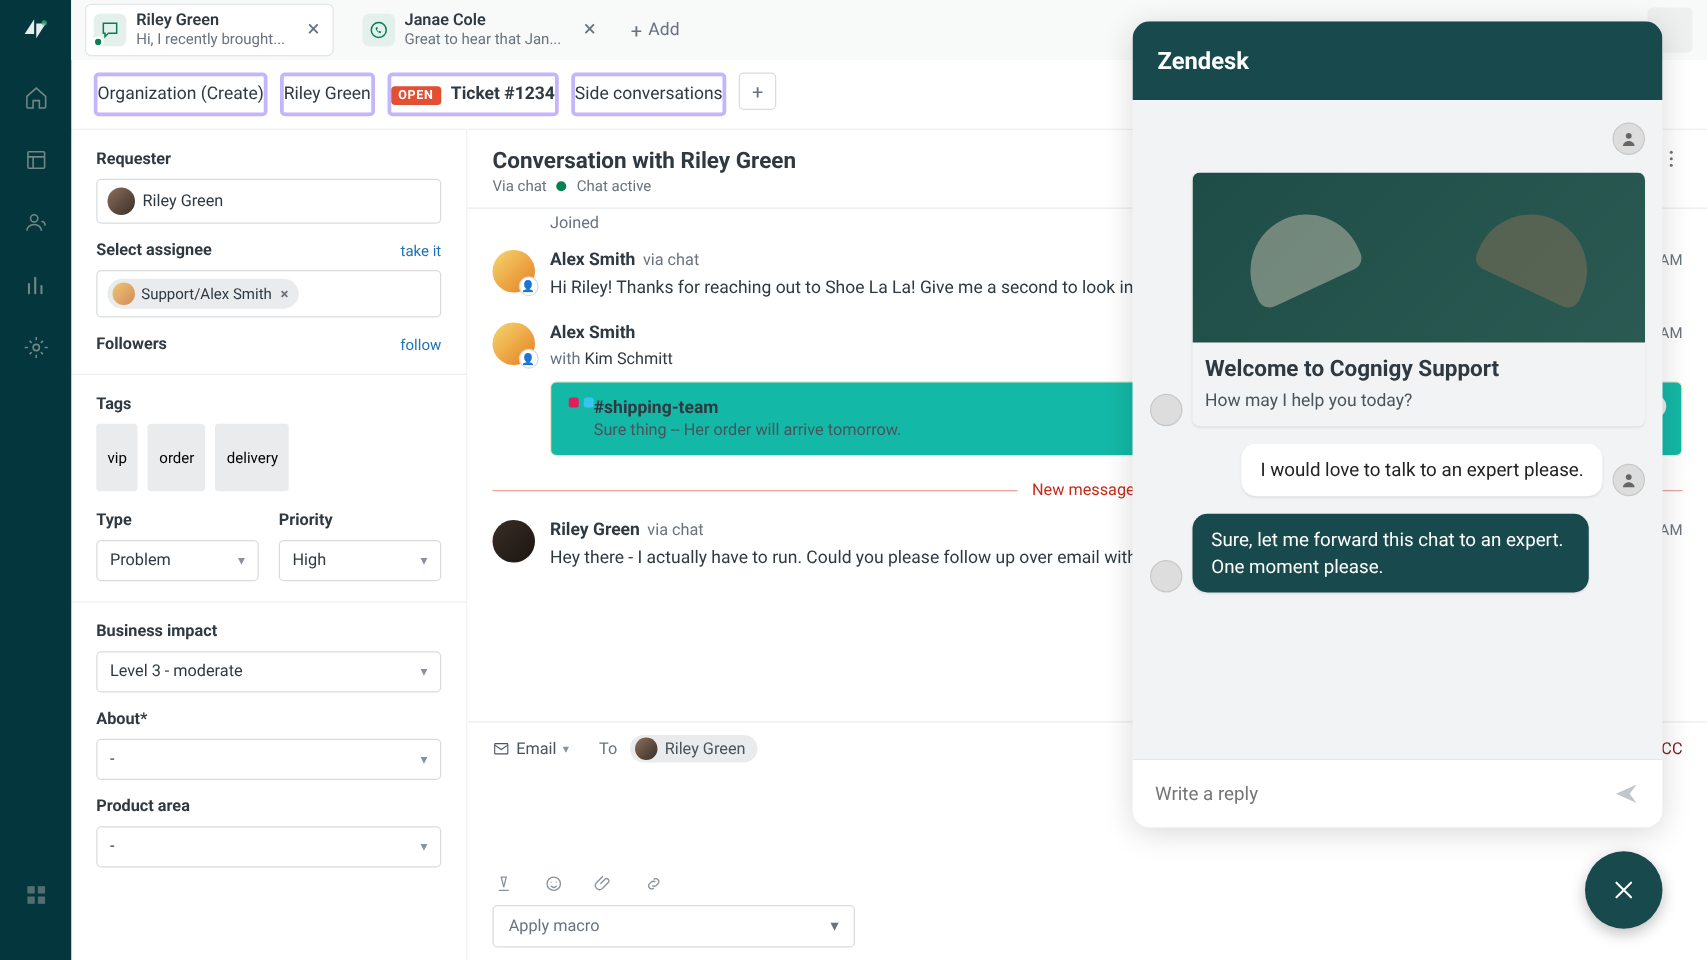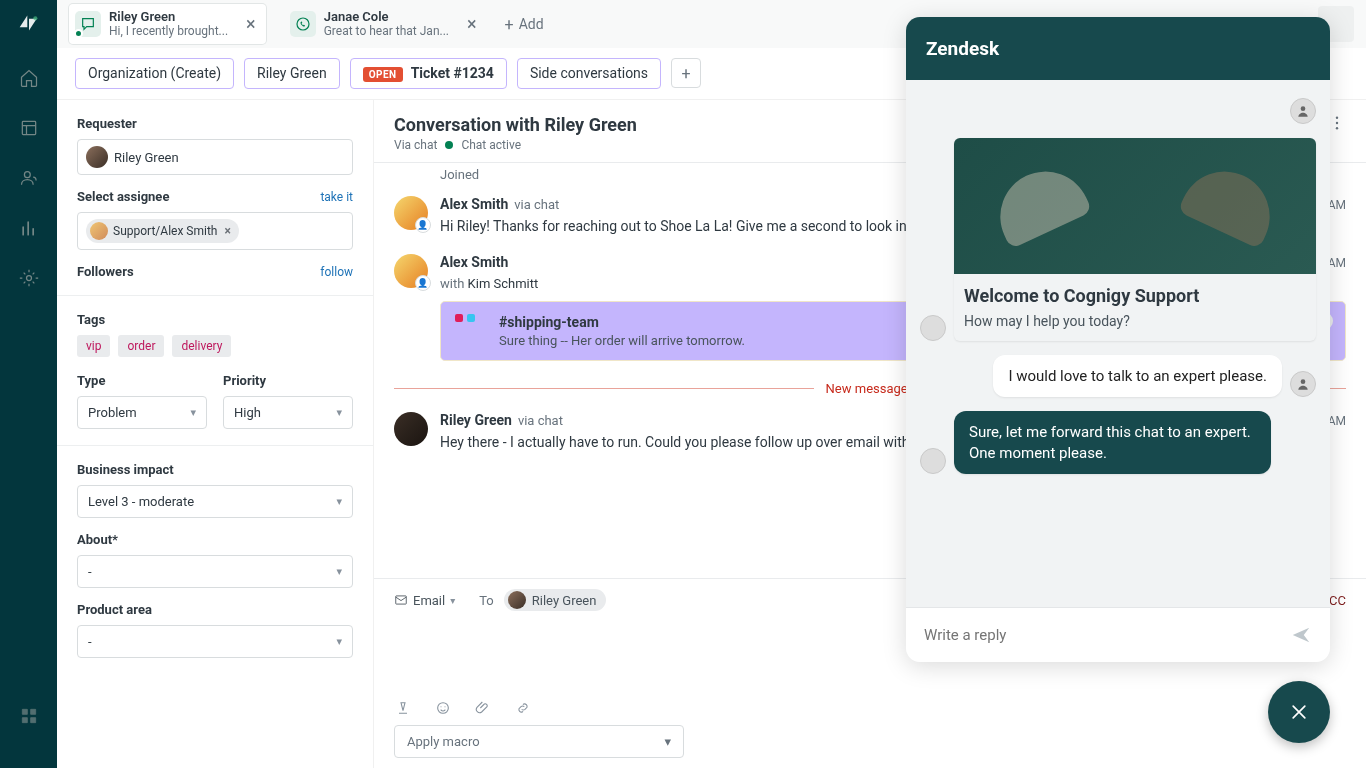--- a/index.html
+++ b/index.html
@@ -19,38 +19,38 @@
 .tab .tic.chat{background:#e4f0ec}
 .tab .tic.wa{background:#e4f0ec}
 .tab .tt{display:flex;flex-direction:column;min-width:0;max-width:140px}
 .tab .t1{font-size:13px;line-height:14px;color:#2f3941;font-weight:600;white-space:nowrap;overflow:hidden;text-overflow:ellipsis}
 .tab .t2{font-size:12px;line-height:14px;color:#68737d;white-space:nowrap;overflow:hidden;text-overflow:ellipsis}
 .tab .x{margin-left:18px;color:#68737d;font-size:18px;line-height:1}
 .addtab{color:#68737d;font-size:14px;display:flex;align-items:center;gap:5px}
 .tabs .search{margin-left:auto;color:#9aa2a8;width:22px;height:22px;display:flex;align-items:center;justify-content:center}
 .tabs .sq{width:36px;height:36px;background:#eef0f0;border-radius:4px;margin-left:8px}
 .crumbbar{padding:10px 18px;display:flex;gap:10px;background:#fff;border-bottom:1px solid #f0f0f0}
-.crumb{border:1px solid #c4b5fd;border-radius:4px;padding:6px 12px;font-size:14px;color:#2f3941;position:relative}
+.crumb{border:3px solid #c4b5fd;border-radius:4px;padding:6px 0;font-size:14px;color:#2f3941;position:relative}
 .pill-open{display:inline-block;background:#e34f32;color:#fff;font-size:10px;font-weight:700;padding:2px 6px;border-radius:3px;margin-right:8px;letter-spacing:.5px}
 .crumb.ticket{font-weight:700}
 .plusb{width:30px;height:30px;border:1px solid #d8dcde;border-radius:4px;display:flex;align-items:center;justify-content:center;color:#68737d}
 .cols{flex:1;display:flex;min-height:0}
 .side{width:317px;padding:16px 20px 0;overflow:hidden;border-right:1px solid #f0f0f0}
 .lbl{font-size:13px;font-weight:700;color:#2f3941;margin-bottom:8px;display:flex;align-items:center;justify-content:space-between}
 .lbl .lk{color:#1f73b7;font-size:12px;font-weight:400}
 .fld{border:1px solid #d8dcde;border-radius:4px;padding:6px 8px;margin-bottom:14px;font-size:13px;display:flex;align-items:center;gap:6px}
 .avs{width:22px;height:22px;border-radius:50%;background:#555;flex-shrink:0}
 .avs.rg{background:linear-gradient(135deg,#8b6f5c,#3a2e26)}
 .avs.alex{background:linear-gradient(135deg,#f0c674,#d08b5b)}
 .chip{background:#e9ebed;border-radius:12px;padding:3px 8px 3px 4px;display:inline-flex;align-items:center;gap:5px;font-size:12px}
 .chip .rm{color:#6b7177;font-weight:700;margin-left:2px}
 .fld.ph{color:#87929d}
 .hr{border:none;border-top:1px solid #edeff0;margin:16px -20px}
 .tagrow{display:flex;gap:8px;margin-bottom:16px}
-.tag{background:#e9ebed;border-radius:3px;padding:4px 9px;font-size:12px;color:#be185d}
+.tag{background:#e9ebed;border-radius:3px;padding:20px 9px;font-size:12px;color:#000000}
 .row2{display:flex;gap:16px;margin-bottom:14px}
 .row2>div{flex:1}
 .sel{border:1px solid #d8dcde;border-radius:4px;padding:8px 10px;font-size:13px;display:flex;align-items:center;justify-content:space-between;color:#2f3941}
 .sel .cv{color:#87929d;font-size:11px}
 .conv{flex:1;display:flex;flex-direction:column;min-width:0;background:#fff}
 .chdr{padding:14px 20px 10px;border-bottom:1px solid #e9ebed;display:flex;align-items:flex-start;justify-content:space-between}
 .chdr h1{font-size:18px;font-weight:700;color:#2f3941;margin-bottom:3px}
 .chdr .sub{font-size:12px;color:#68737d;display:flex;align-items:center;gap:8px}
 .sub .dot{width:8px;height:8px;background:#038153;border-radius:50%;display:inline-block}
 .chdr .rico{display:flex;gap:20px;color:#68737d}
@@ -60,21 +60,21 @@
 .msg .mav.alex{background:linear-gradient(135deg,#f5d76e,#e67e22)}
 .msg .mav.riley{background:linear-gradient(135deg,#3a2e26,#1a1410)}
 .mav .sb{position:absolute;right:-3px;bottom:-3px;width:16px;height:16px;border-radius:50%;background:#fff;border:1px solid #d8dcde;display:flex;align-items:center;justify-content:center;font-size:9px;color:#68737d}
 .msg .mb{flex:1;min-width:0}
 .msg .mh{display:flex;align-items:baseline;gap:6px}
 .msg .nm{font-weight:700;font-size:14px;color:#2f3941}
 .msg .ch{font-size:13px;color:#68737d}
 .msg .ts{margin-left:auto;font-size:12px;color:#68737d}
 .msg .mt{font-size:14px;color:#2f3941;line-height:1.45;margin-top:4px}
 .msg .wk{font-size:13px;color:#68737d;margin-top:6px}
-.card{border:1px solid #f0e6c8;background:#c4b5fd;border-radius:5px;padding:12px 14px;margin-top:10px;display:flex;gap:24px;position:relative}
+.card{border:1px solid #f0e6c8;background:#14b8a6;border-radius:5px;padding:12px 14px;margin-top:10px;display:flex;gap:0;position:relative}
 .card .sl{width:20px;height:20px;flex-shrink:0;position:relative}
 .card .sl::before,.card .sl::after{content:"";position:absolute;width:8px;height:8px;border-radius:2px}
 .card .sl::before{background:#e01e5a;top:0;left:0}
 .card .sl::after{background:#36c5f0;top:0;right:0}
 .card .ct{font-weight:700;font-size:14px;color:#2f3941}
 .card .cb{font-size:13px;color:#49545c;margin-top:3px}
 .card .cnt{position:absolute;top:10px;right:12px;font-size:11px;background:#e9ebed;width:18px;height:18px;border-radius:50%;display:flex;align-items:center;justify-content:center;color:#49545c}
 .newm{display:flex;align-items:center;gap:12px;margin:16px 0 2px}
 .newm .ln{flex:1;height:1px;background:#e9a39a}
 .newm .tx{color:#c72a1c;font-size:13px}

